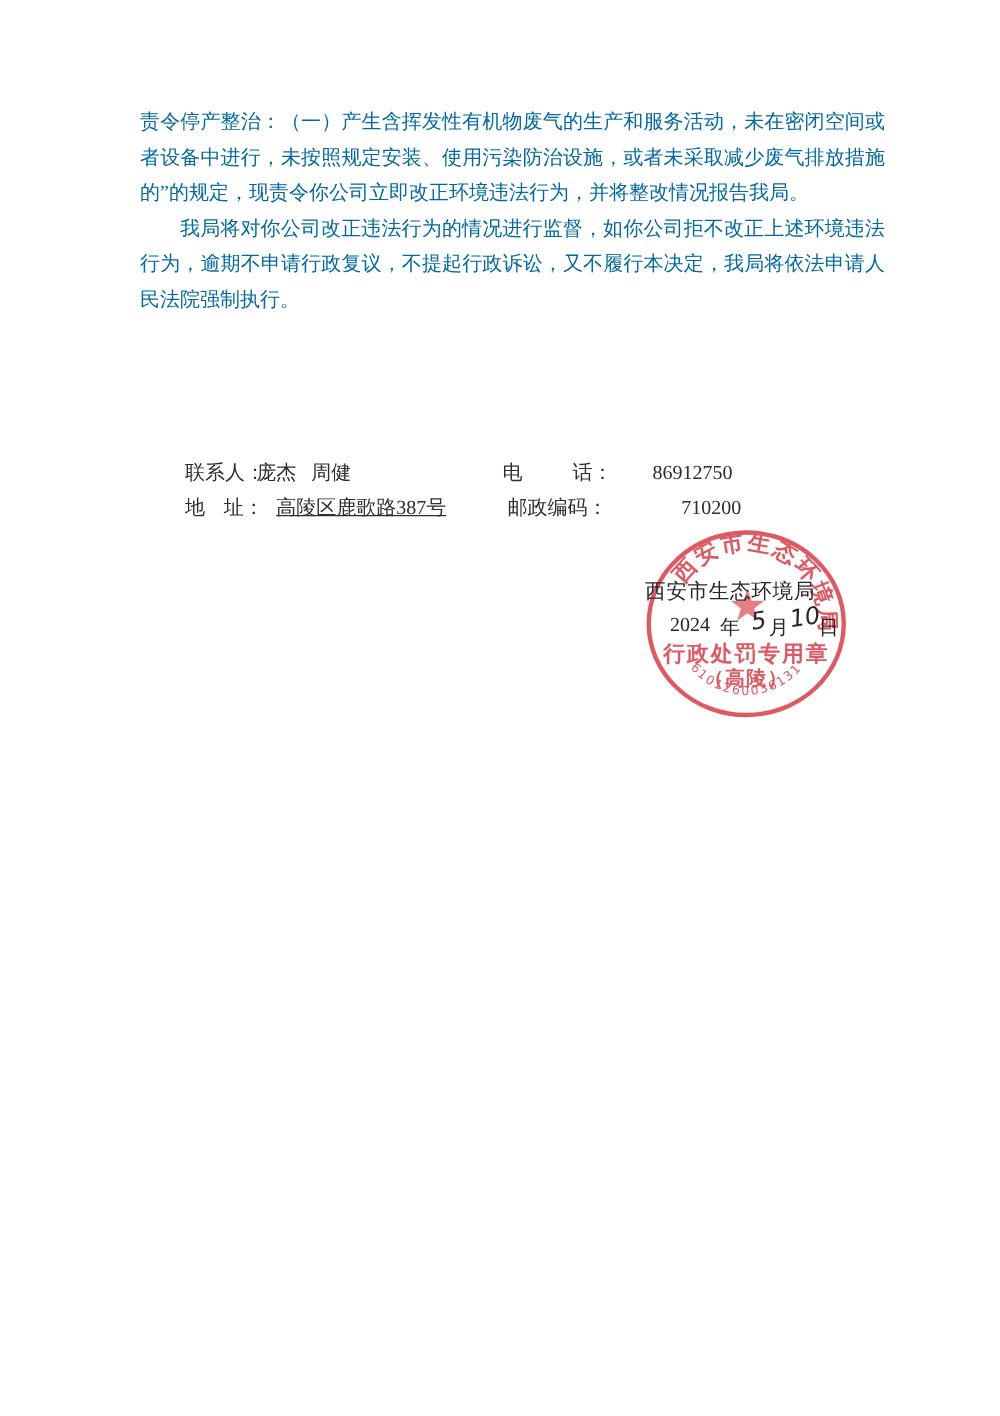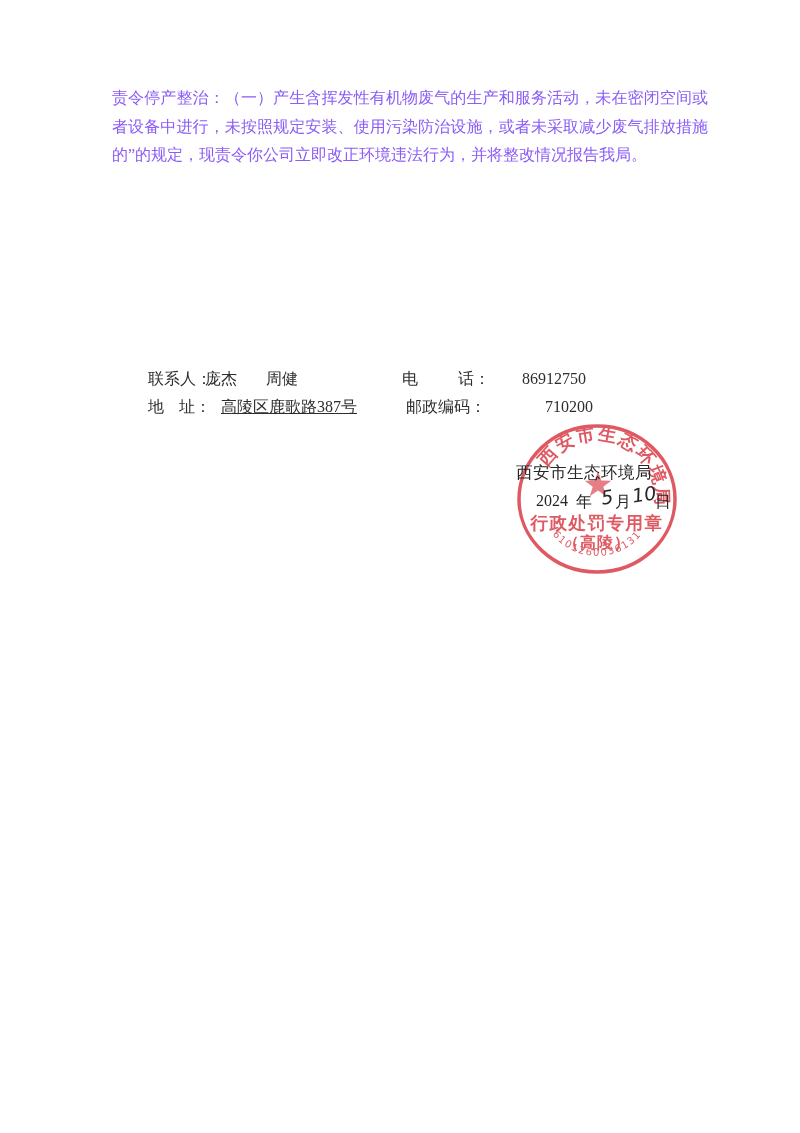--- a/index.html
+++ b/index.html
@@ -12,21 +12,21 @@
   }
   .page {
     position: absolute; left: 0; top: 0;
     width: 800px; height: 1133px;
     background: #ffffff;
   }
   .doc-body {
     position: absolute;
     left: 112px; top: 84px; width: 596px;
     font-size: 16px; line-height: 28.5px;
-    color: #8b5cf6;
+    color: #0369a1;
     text-align: justify;
   }
   .doc-body p { margin: 0; }
   .doc-body p.indent { text-indent: 2em; }
 
   .abs { position: absolute; white-space: nowrap; }
   .contact-text {
     font-size: 16px; color: #2e2e2e; line-height: 20px;
   }
 
@@ -54,26 +54,27 @@
   .seal-sub-text   { font-family: "Liberation Serif", "DejaVu Serif", serif; font-size: 16px; letter-spacing: 1px; font-weight: bold; }
   .seal-code-text  { font-family: "DejaVu Sans", sans-serif; font-size: 10px; letter-spacing: 1.5px; }
 </style>
 </head>
 <body>
 
 <div class="page">
 
   <main class="doc-body">
     <p class="para">责令停产整治：（一）产生含挥发性有机物废气的生产和服务活动，未在密闭空间或者设备中进行，未按照规定安装、使用污染防治设施，或者未采取减少废气排放措施的”的规定，现责令你公司立即改正环境违法行为，并将整改情况报告我局。</p>
+    <p class="para indent">我局将对你公司改正违法行为的情况进行监督，如你公司拒不改正上述环境违法行为，逾期不申请行政复议，不提起行政诉讼，又不履行本决定，我局将依法申请人民法院强制执行。</p>
   </main>
 
   <div>
     <span class="abs contact-text" style="left:148px; top:369px;">联系人：</span>
     <span class="abs contact-text" style="left:205px; top:369px;">庞杰</span>
-    <span class="abs contact-text" style="left:266px; top:369px;">周健</span>
+    <span class="abs contact-text" style="left:249px; top:369px;">周健</span>
     <span class="abs contact-text" style="left:402px; top:369px;">电</span>
     <span class="abs contact-text" style="left:458px; top:369px;">话：</span>
     <span class="abs contact-text" style="left:522px; top:369px;">86912750</span>
   </div>
 
   <div>
     <span class="abs contact-text" style="left:148px; top:397px;">地</span>
     <span class="abs contact-text" style="left:179px; top:397px;">址：</span>
     <span class="abs contact-text" style="left:221px; top:397px;text-decoration:underline;">高陵区鹿歌路387号</span>
     <span class="abs contact-text" style="left:406px; top:397px;">邮政编码：</span>

